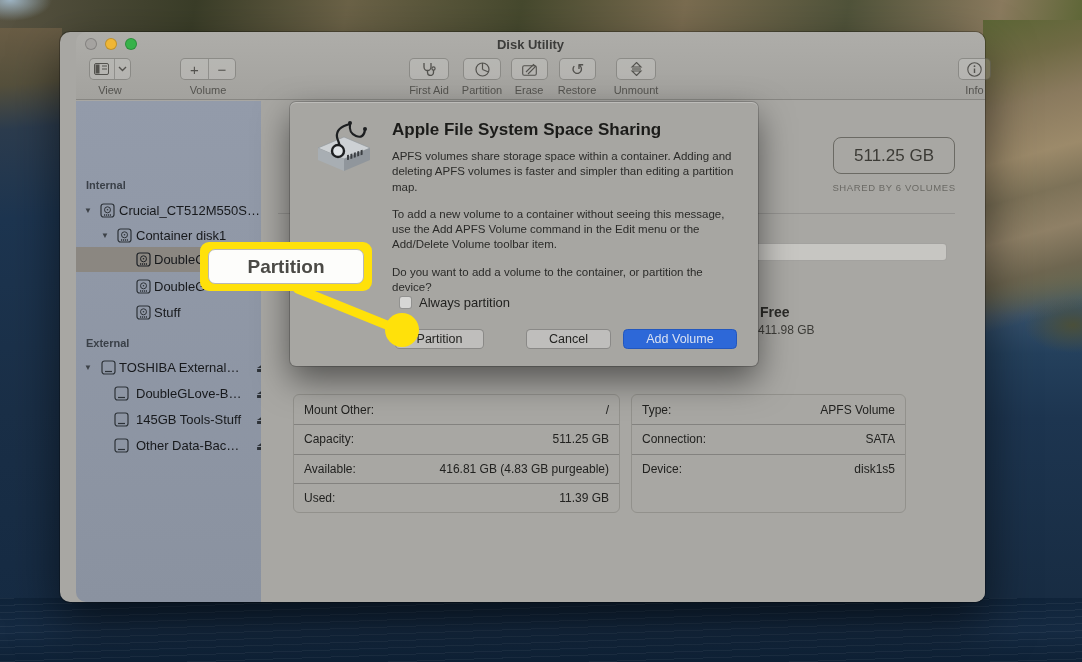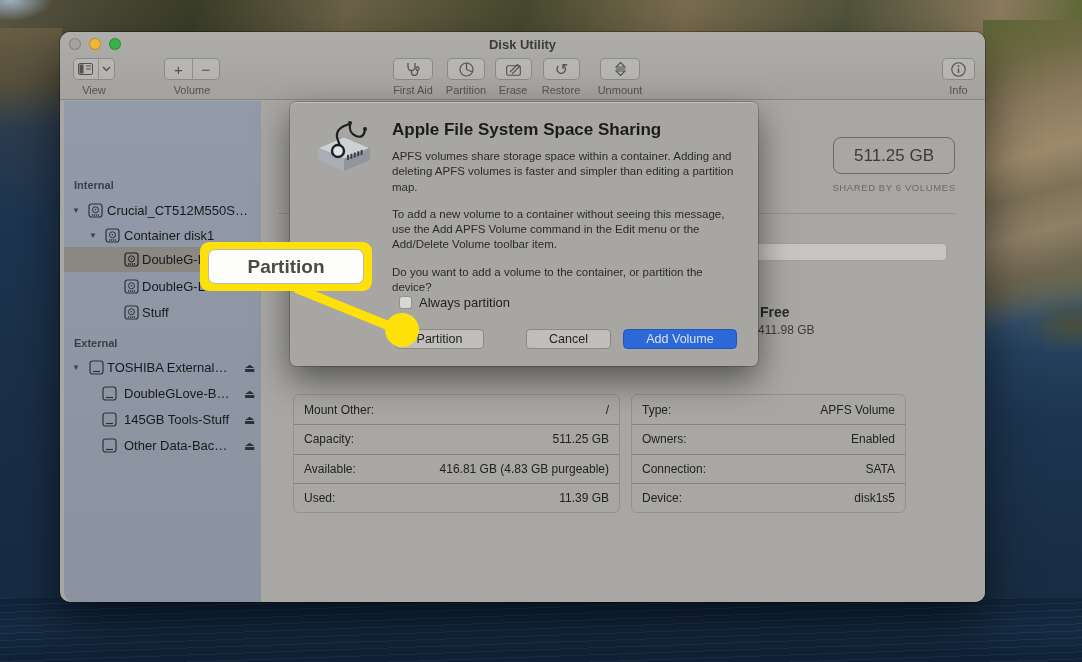--- a/index.html
+++ b/index.html
@@ -26,40 +26,40 @@
   }
   .wp-bottom { left:0; top:598px; width:1082px; height:64px;
     background:
       repeating-linear-gradient(178deg, rgba(255,255,255,0.05) 0 1px, rgba(255,255,255,0) 1px 7px),
       linear-gradient(180deg, #10243a 0%, #152a42 50%, #0e2136 100%);
   }
 
   
   .window { position:absolute; z-index:1; left:60px; top:32px; width:925px; height:570px;
     border-radius:10px; background:#a8a7a3; box-shadow:0 22px 50px rgba(0,0,0,.55), 0 0 0 1px rgba(0,0,0,.25); }
-  .chrome { position:absolute; left:0; top:0; right:0; height:68px;
+  .chrome { position:absolute; left:16px; top:0; right:0; height:68px;
     background:linear-gradient(#aeada9,#a3a29e); border-bottom:1px solid #878682; border-radius:10px 10px 0 0;padding-left:39px; }
   .win-title { position:absolute; top:5px; left:0; right:0; text-align:center;
     font-size:13px; font-weight:bold; color:#3c3c3a; }
   .lights { position:absolute; left:9px; top:6px; display:flex; gap:8px; }
   .light { width:12px; height:12px; border-radius:50%; border:0.5px solid rgba(0,0,0,.2); }
   .light.close { background:#a5a3a0; }
   .light.min { background:#efb635; }
   .light.max { background:#37b24a; }
 
   .tbtn { position:absolute; top:26px; height:22px; border-radius:5px;
     background:rgba(255,255,255,.16); border:1px solid rgba(60,60,55,.35);
     display:flex; align-items:center; justify-content:center; color:#53524e; }
   .tlabel { position:absolute; top:52px; font-size:11px; color:#54534f; text-align:center; }
   .seg { display:flex; align-items:center; justify-content:center; height:100%; }
   .segdiv { width:1px; height:100%; background:rgba(60,60,55,.3); }
   .tbtn svg { display:block; }
 
   
-  .sidebar { position:absolute; left:4px; top:69px; width:200px; bottom:0;
+  .sidebar { position:absolute; left:16px; top:69px; width:200px; bottom:0;
     background:linear-gradient(#939baa,#8a92a0); border-radius:0 0 0 10px; border-right:1px solid rgba(60,60,70,.25); }
   .section-label { position:absolute; left:10px; font-size:11px; font-weight:bold; color:#3a4048; }
   .srow { position:absolute; left:0; width:200px; height:25px; font-size:13px; color:#17191c;
     display:flex; align-items:center; }
   .srow.selected { background:#8b8781; }
   .disclosure { position:absolute; font-size:8px; color:#3d4248; }
   .diskicon { position:absolute; }
   .srow .txt { position:absolute; white-space:nowrap; }
   .eject { position:absolute; left:180px; font-size:12px; color:#2d3238;
     font-family:"DejaVu Sans",sans-serif; }
@@ -352,24 +352,20 @@
       <div class="irow">
         <span class="ilabel">Used:</span>
         <span class="ivalue">11.39 GB</span>
       </div>
     </div>
 
     <div class="infotable table-right">
       <div class="irow">
         <span class="ilabel">Type:</span>
         <span class="ivalue">APFS Volume</span>
-      </div>
-      <div class="irow">
-        <span class="ilabel">Owners:</span>
-        <span class="ivalue">Enabled</span>
       </div>
       <div class="irow">
         <span class="ilabel">Connection:</span>
         <span class="ivalue">SATA</span>
       </div>
       <div class="irow">
         <span class="ilabel">Device:</span>
         <span class="ivalue">disk1s5</span>
       </div>
     </div>

